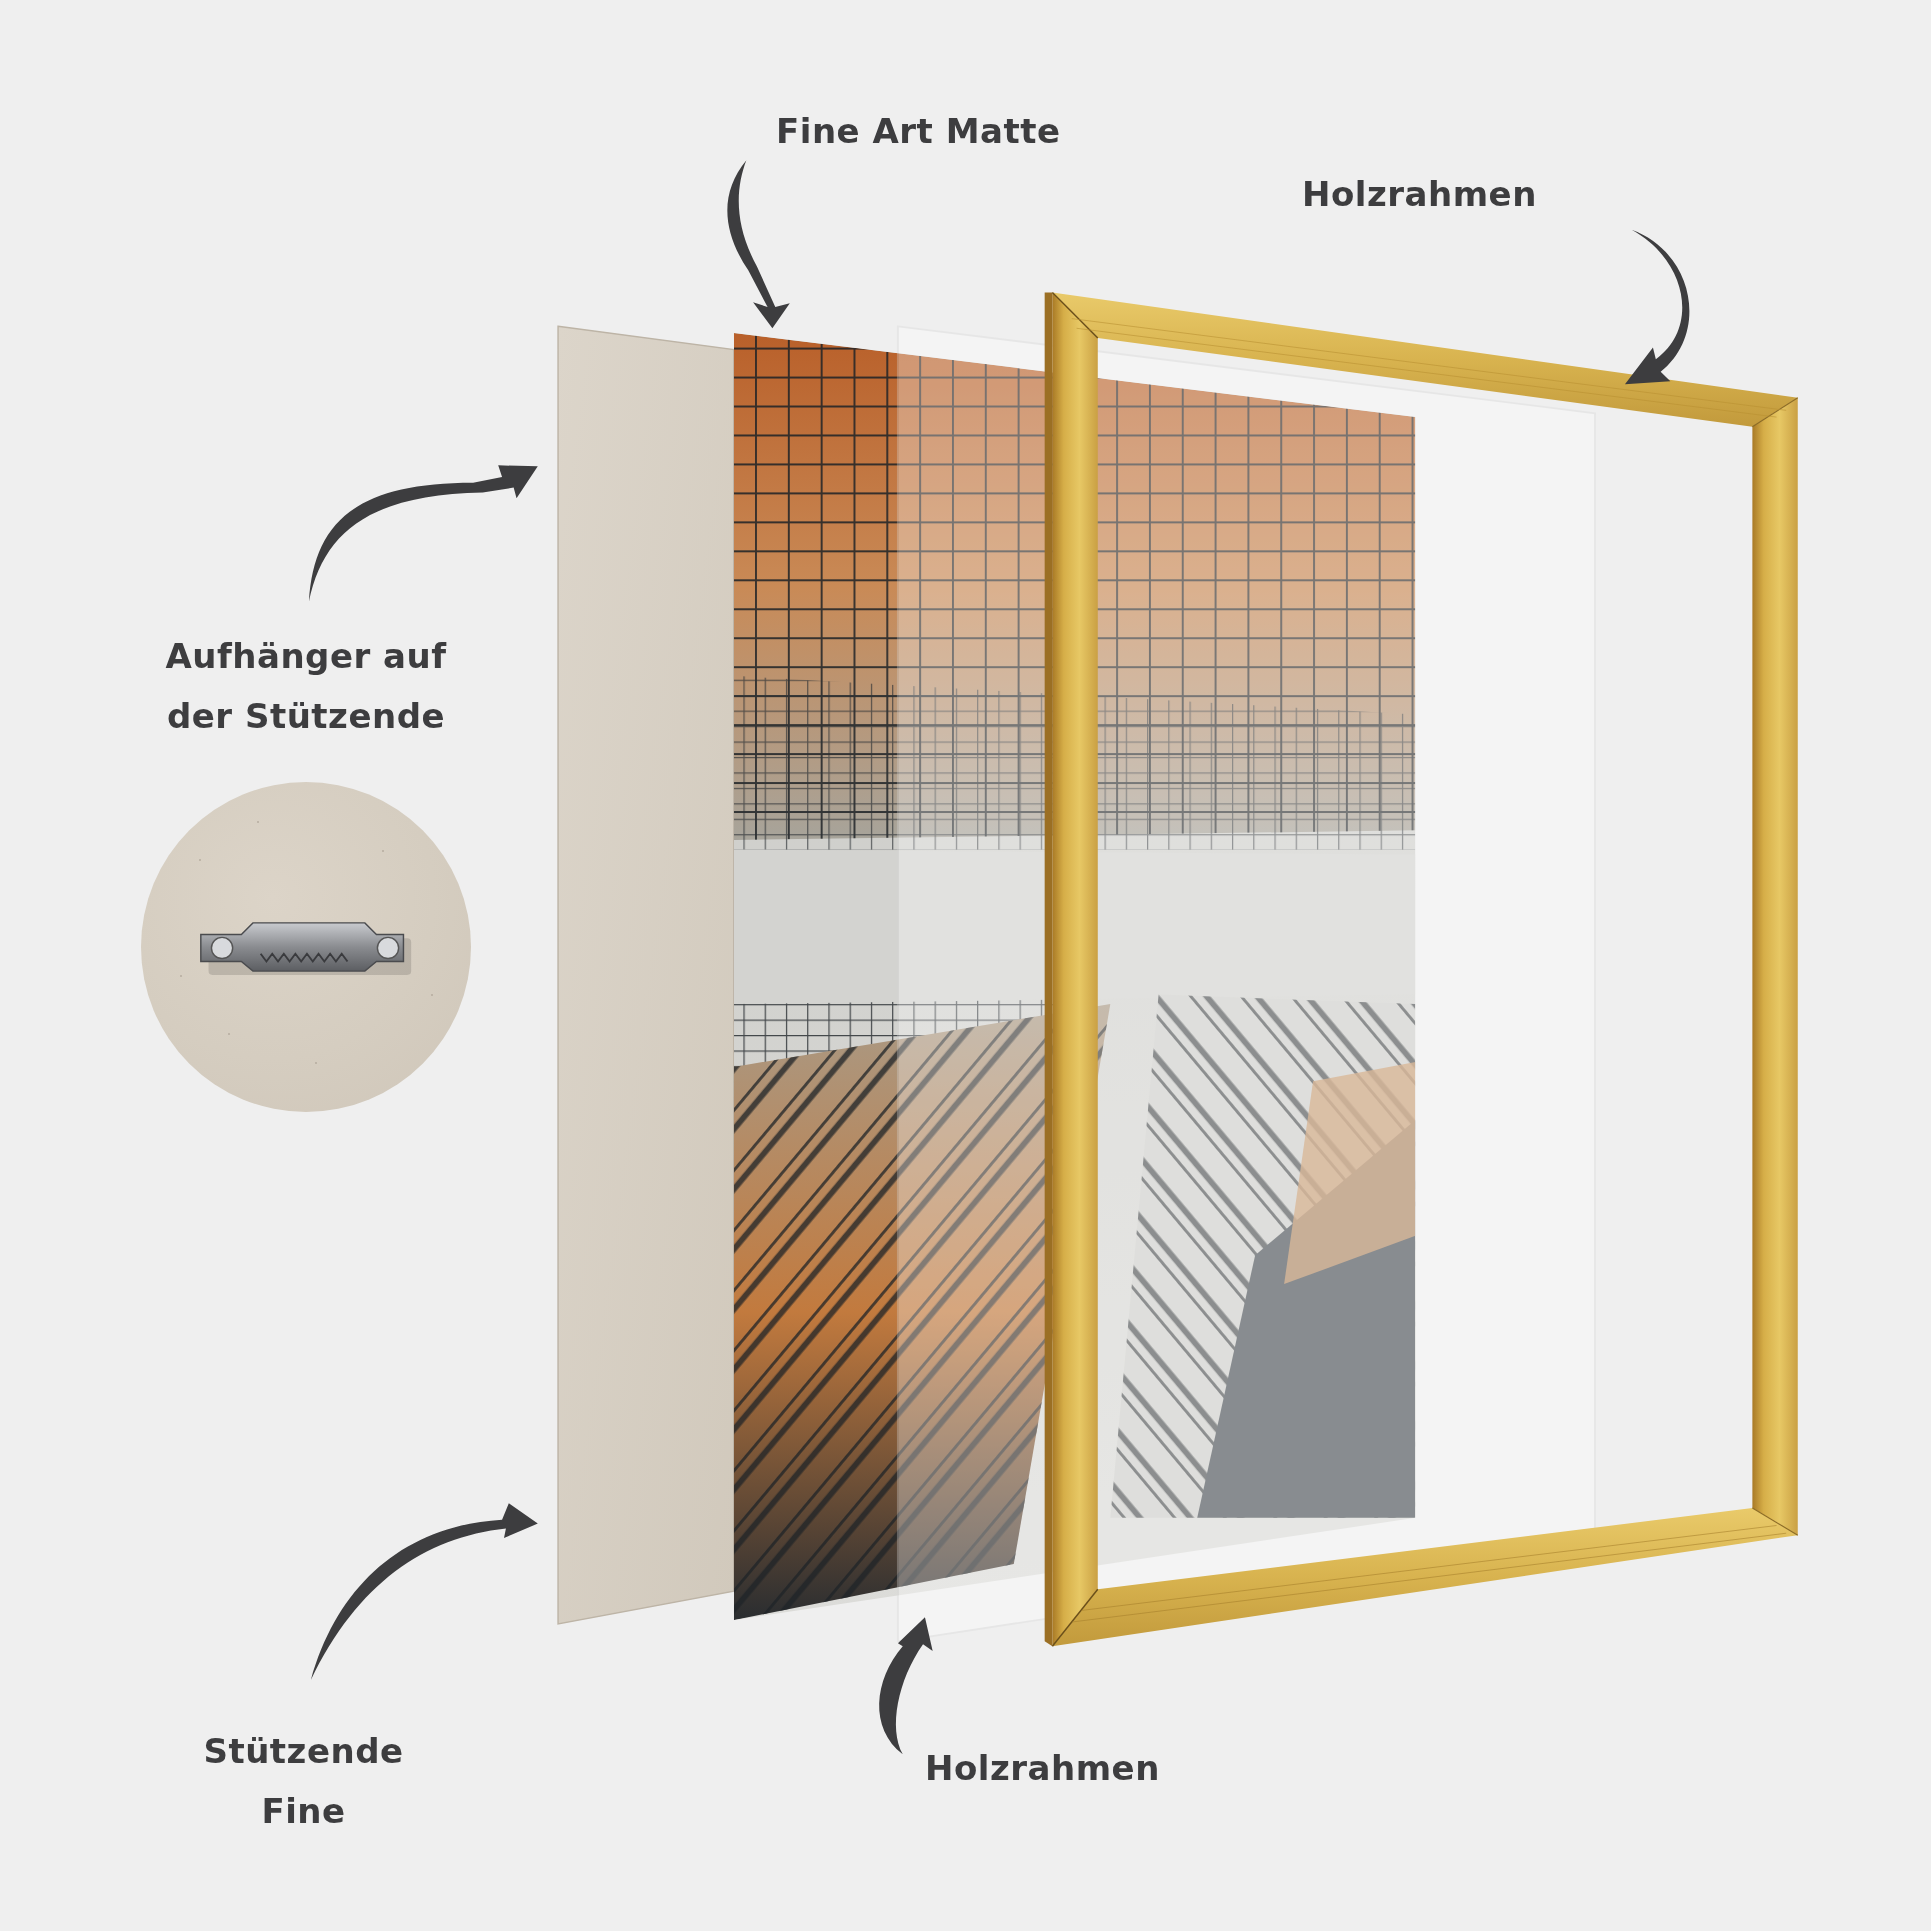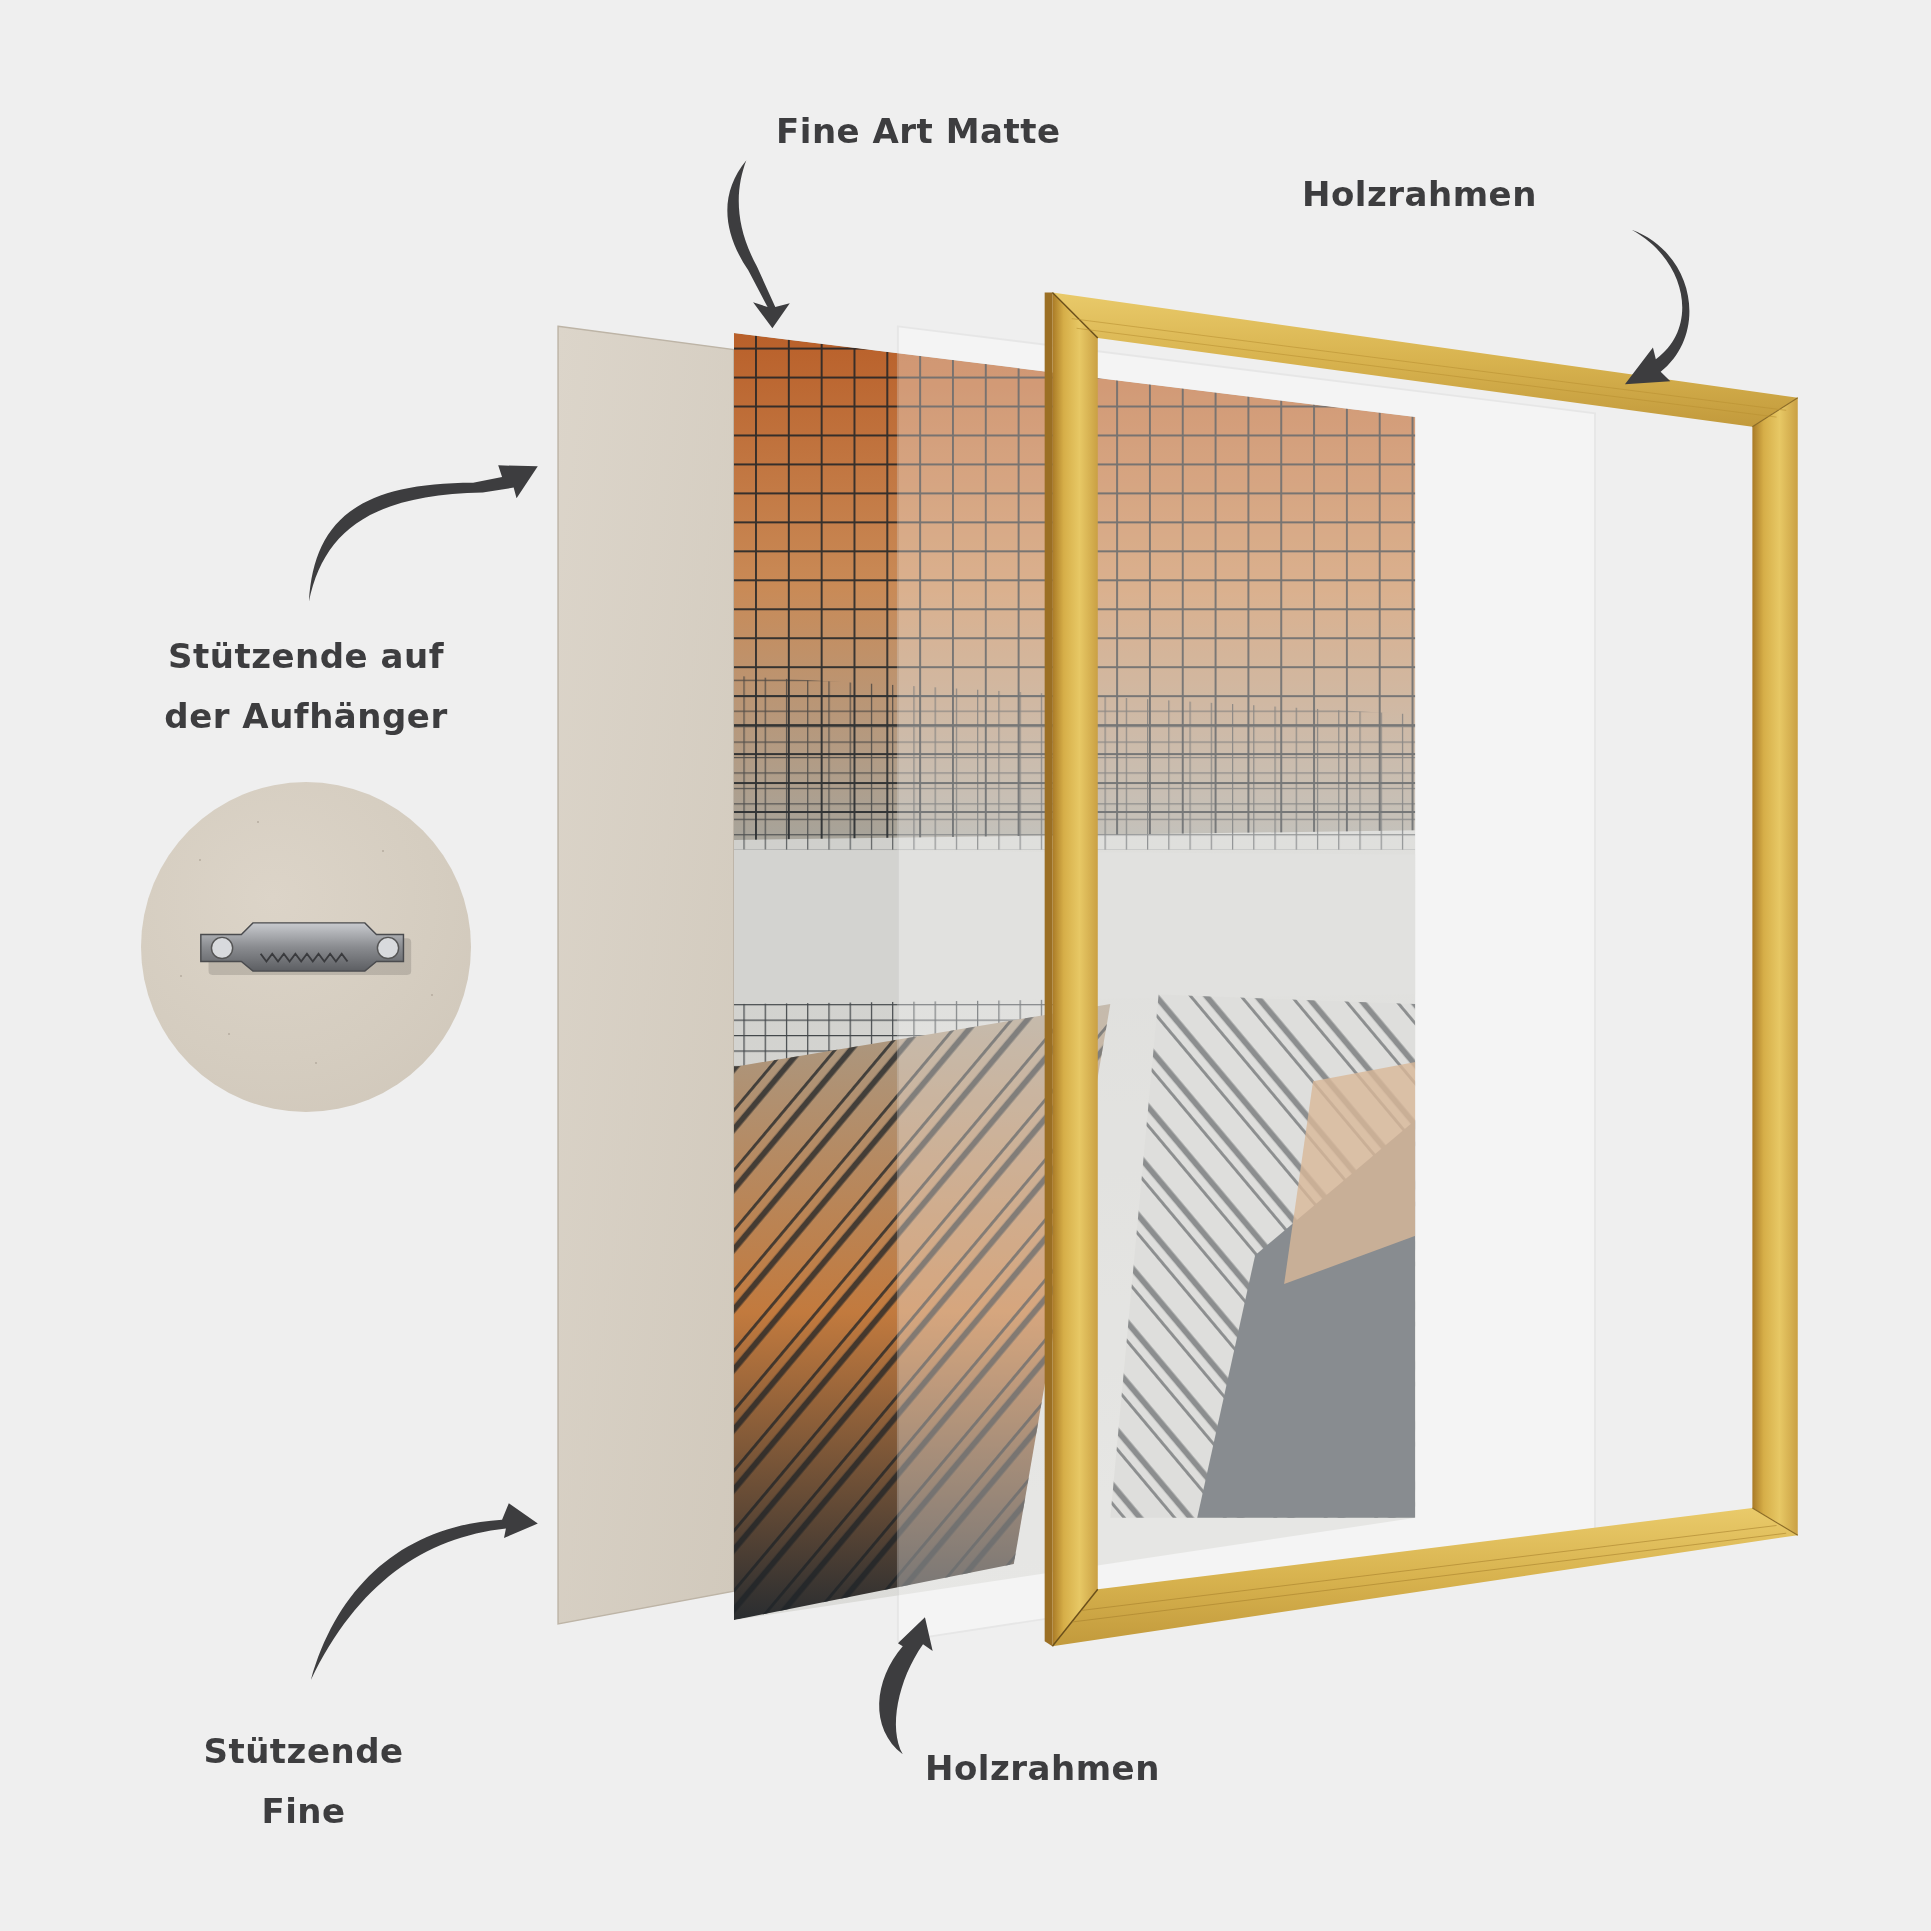--- a/index.html
+++ b/index.html
@@ -170,22 +170,22 @@
 
   <div class="label" style="left:776px; top:101px;">
     <span class="line">Fine Art Matte</span>
   </div>
 
   <div class="label" style="left:1302px; top:164px;text-align:right;">
     <span class="line">Holzrahmen</span>
   </div>
 
   <div class="label center" style="left:108px; top:626px; width:396px;">
-    <span class="line">Stützende auf</span>
-    <span class="line">der Aufhänger</span>
+    <span class="line">Aufhänger auf</span>
+    <span class="line">der Stützende</span>
   </div>
 
   <div class="label center" style="left:154px; top:1721px; width:299px;">
     <span class="line">Stützende</span>
     <span class="line">Fine</span>
   </div>
 
   <div class="label" style="left:925px; top:1738px;">
     <span class="line">Holzrahmen</span>
   </div>

